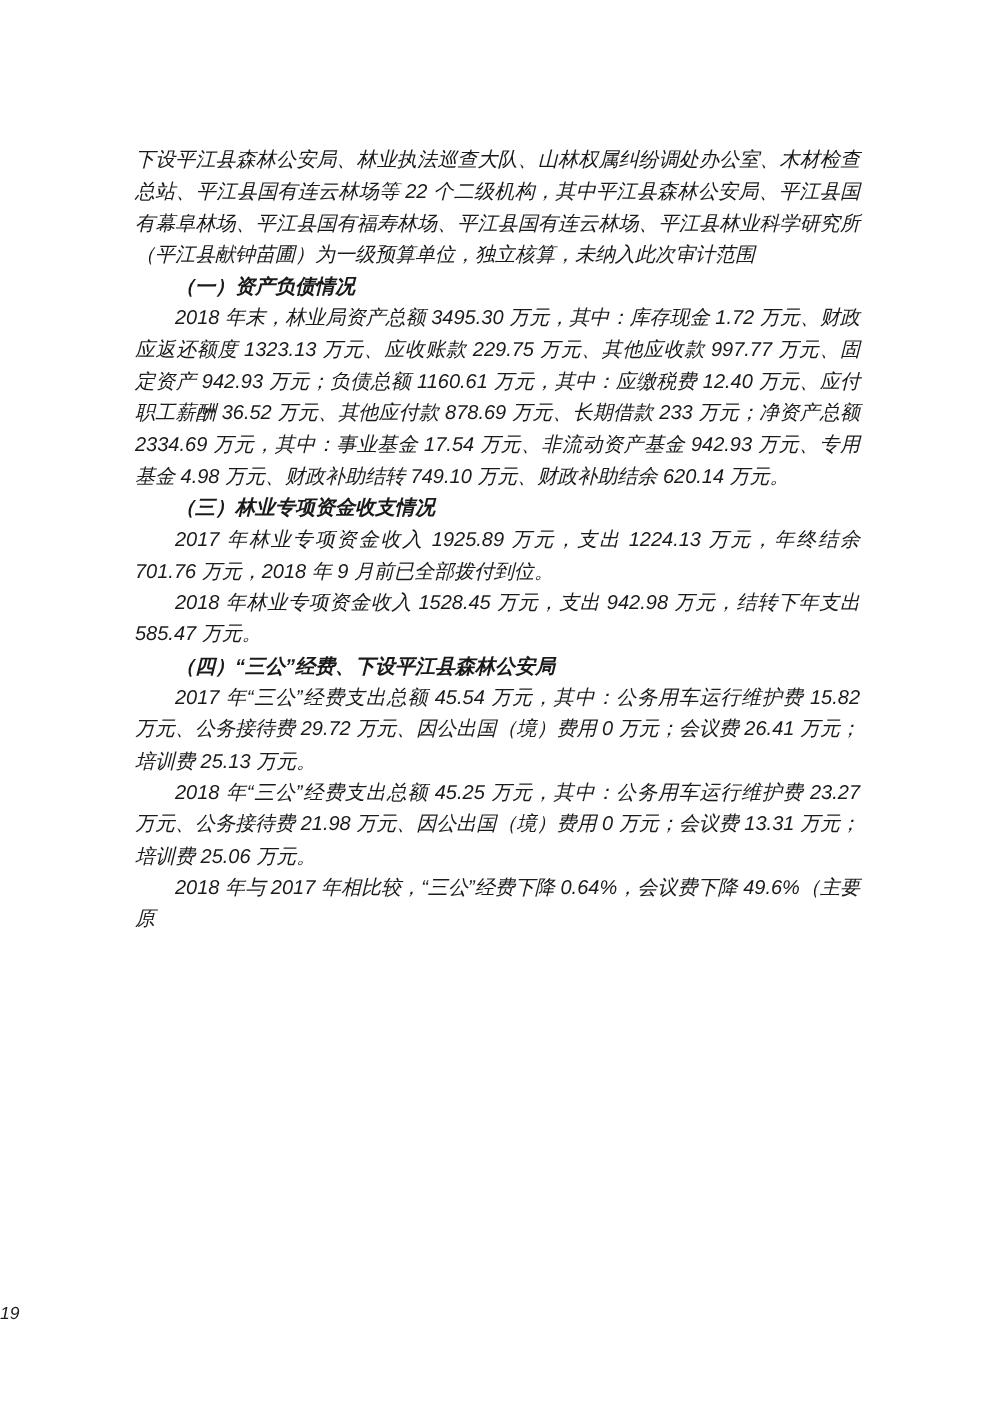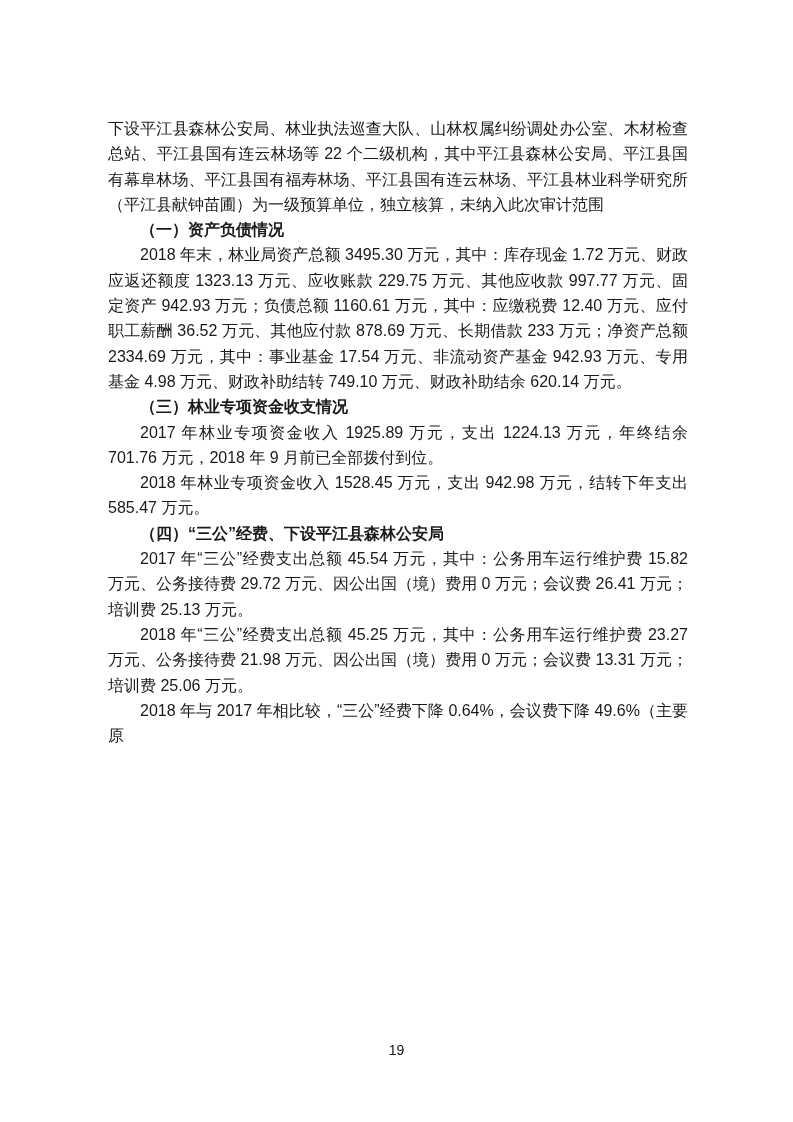--- a/index.html
+++ b/index.html
@@ -8,20 +8,21 @@
     background: #ffffff;
   }
   .page {
     position: relative;
     width: 793px;
     height: 1122px;
     background: #ffffff;
     color: #1a1a1a;
     font-family: "Liberation Sans", serif;
     overflow: hidden;
+    font-style: italic;
   }
   .content {
     position: absolute;
     left: 108px;
     top: 116px;
     width: 580px;
   }
   .content p {
     margin: 0;
     padding: 0;
@@ -36,21 +37,21 @@
   }
   .heading {
     font-weight: 700;
     text-indent: 32px;
   }
   .footer {
     position: absolute;
     left: 0;
     top: 1040px;
     width: 793px;
-    text-align: center;
+    text-align: left;
     font-size: 14px;
     line-height: 20px;
     color: #1a1a1a;
   }
 </style>
 </head>
 <body>
 
 <div class="page">
   <div class="content">

